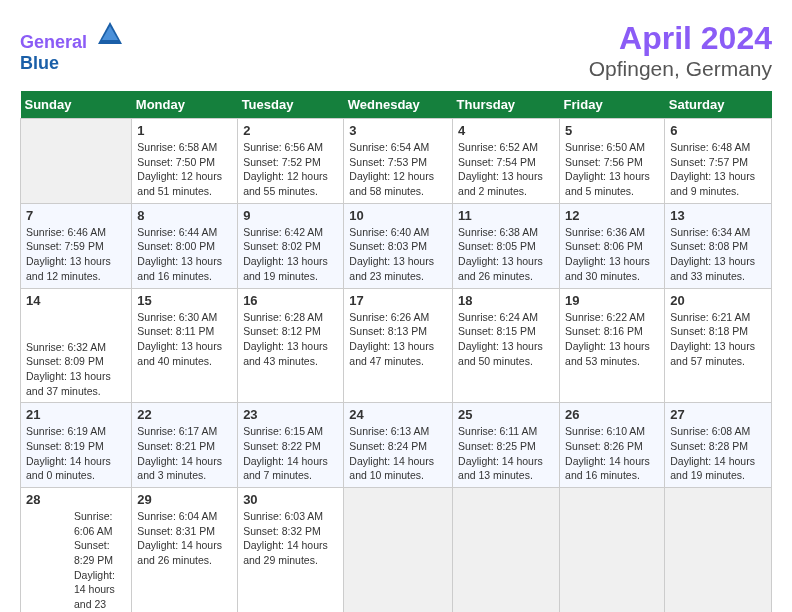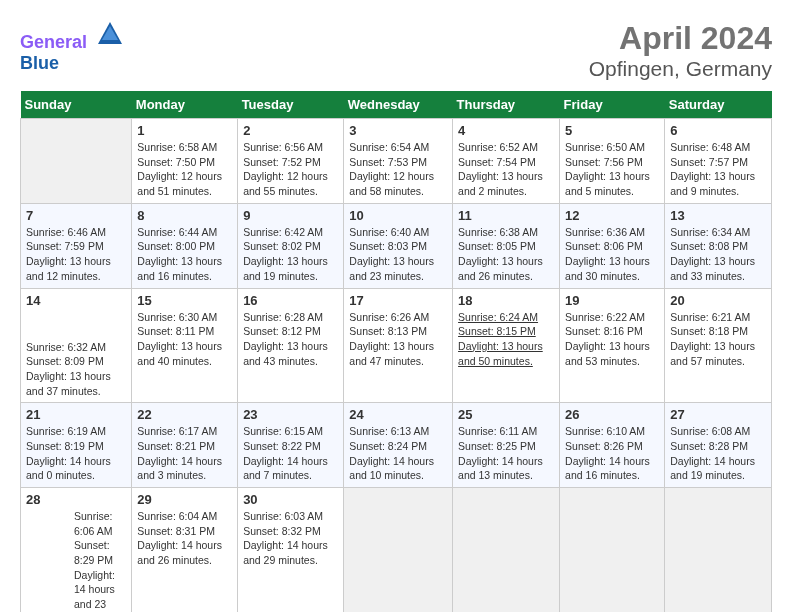--- a/index.html
+++ b/index.html
@@ -34,21 +34,21 @@
       width: 28px;
       height: 28px;
       margin-left: 4px;
     }
     .title-block {
       text-align: right;
     }
     .month-title {
       font-size: 32px;
       font-weight: bold;
-      color: #737373;
+      color: #8b5cf6;
     }
     .location-title {
       font-size: 21px;
       color: #555;
     }
     table {
       width: 100%;
       border-collapse: collapse;
       font-size: 11px;
     }
@@ -246,21 +246,21 @@
         </td>
         <td>
           <span class="day-number">17</span>
           <div class="day-info" style="white-space: pre-line;">Sunrise: 6:26 AM
 Sunset: 8:13 PM
 Daylight: 13 hours
 and 47 minutes.</div>
         </td>
         <td>
           <span class="day-number">18</span>
-          <div class="day-info" style="white-space: pre-line; text-decoration: underline;">Sunrise: 6:24 AM
+          <div class="day-info" style="white-space: pre-line;">Sunrise: 6:24 AM
 Sunset: 8:15 PM
 Daylight: 13 hours
 and 50 minutes.</div>
         </td>
         <td>
           <span class="day-number">19</span>
           <div class="day-info" style="white-space: pre-line;">Sunrise: 6:22 AM
 Sunset: 8:16 PM
 Daylight: 13 hours
 and 53 minutes.</div>

